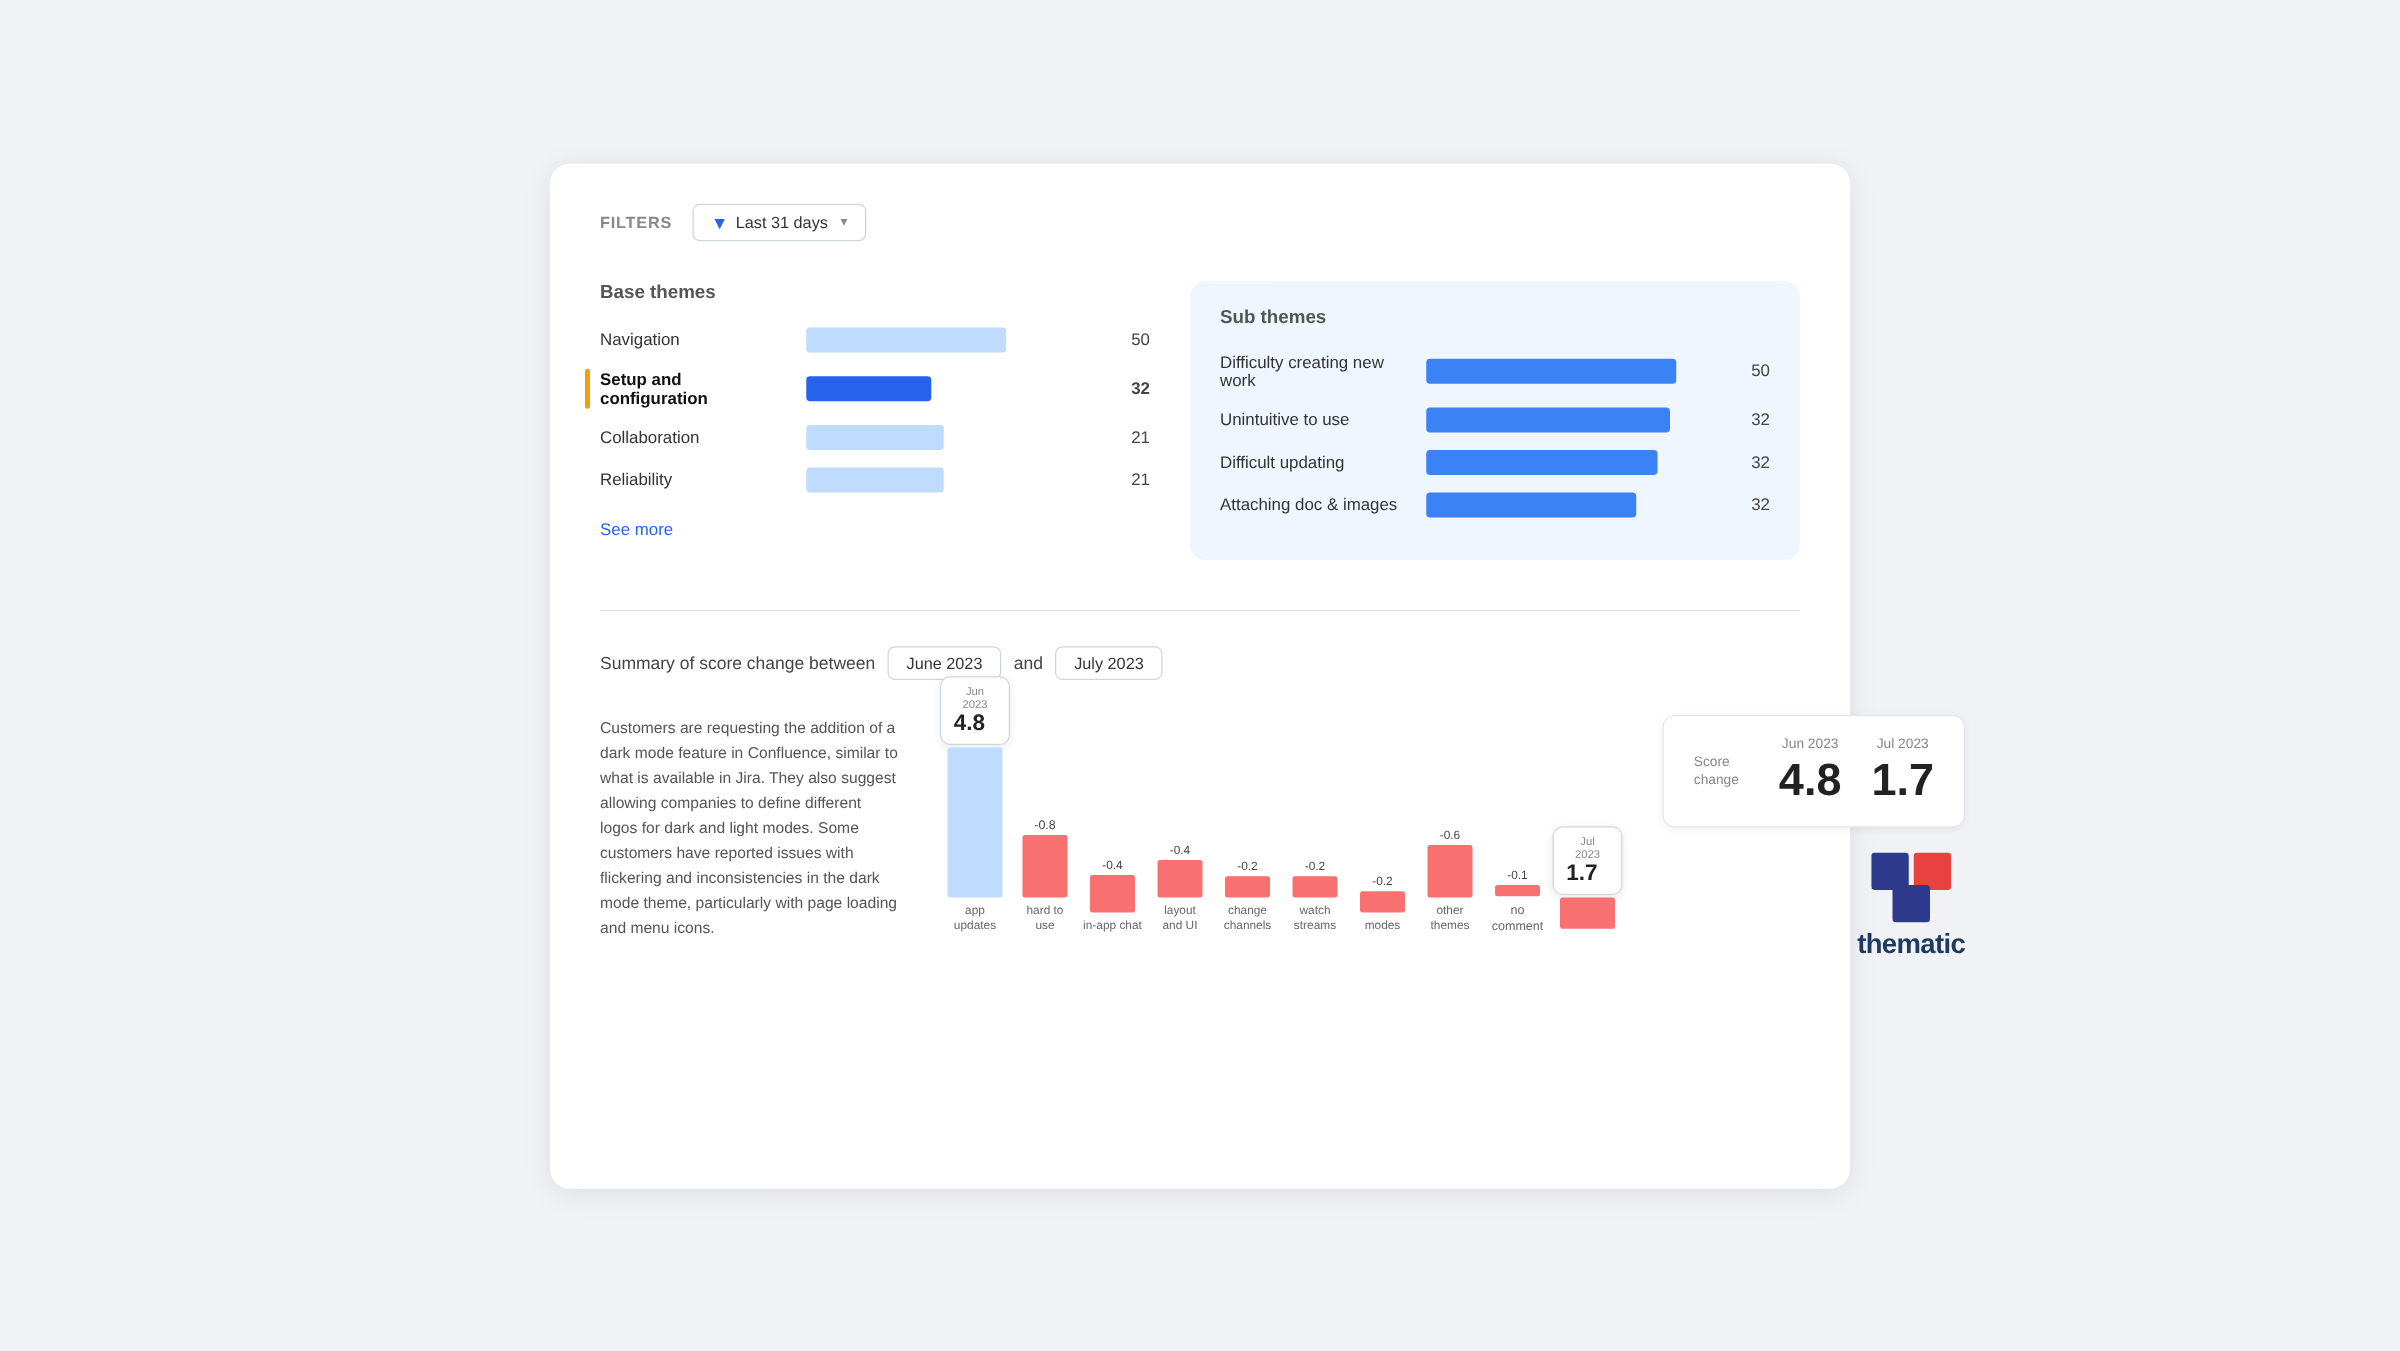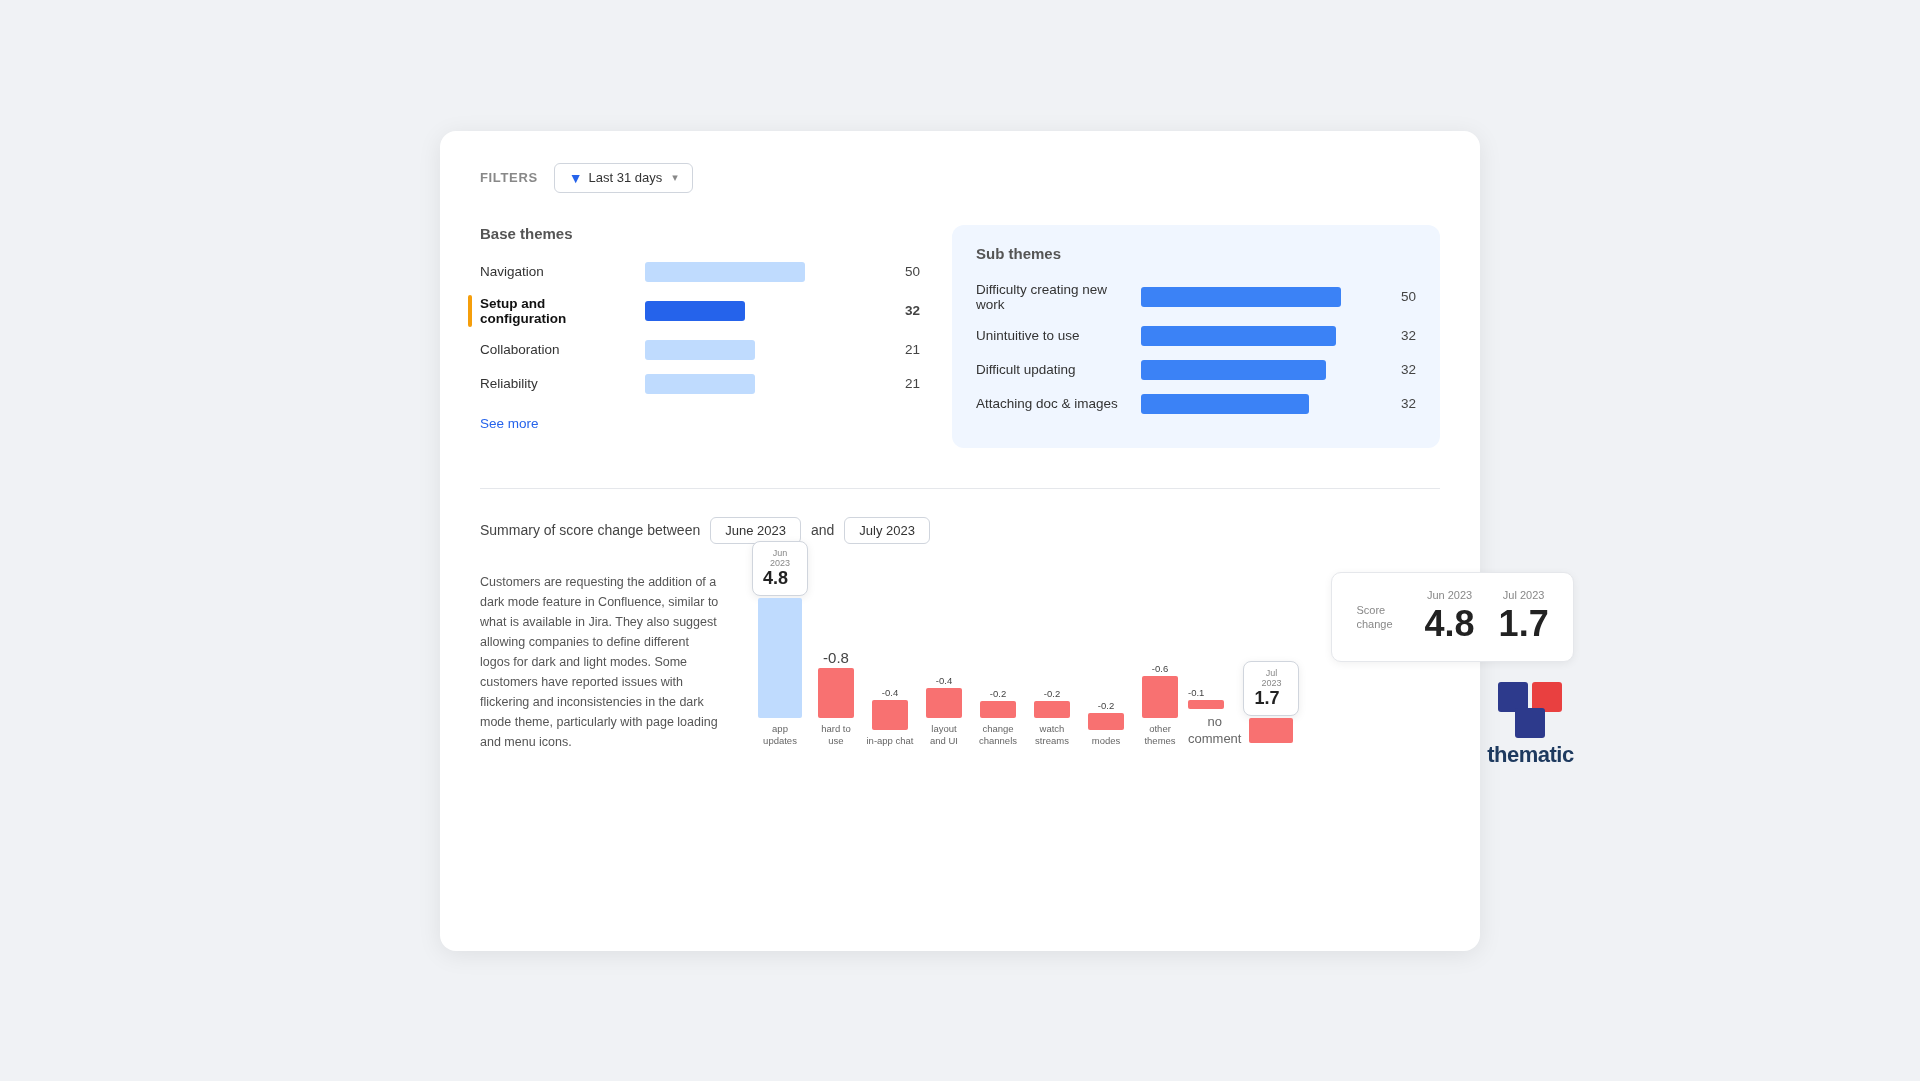--- a/index.html
+++ b/index.html
@@ -310,21 +310,21 @@
             <div style="background:#fff;border:1.5px solid #d0d5dd;border-radius:8px;padding:6px 10px;font-size:18px;font-weight:800;color:#222;box-shadow:0 2px 8px rgba(0,0,0,0.08);margin-bottom:2px;">
               <div style="font-size:9px;color:#888;font-weight:400;text-align:center;">Jun 2023</div>
               <div>4.8</div>
             </div>
             <div style="width:44px;height:120px;background:#bfdbfe;border-radius:2px;"></div>
             <div style="font-size:9.5px;color:#666;text-align:center;margin-top:5px;line-height:1.3;">app<br>updates</div>
           </div>
 
           <div style="display:flex;flex-direction:column;align-items:center;min-width:52px;">
             <div style="height:53px;"></div>
-            <div style="font-size:15px;color:#444;margin-bottom:2px;">-0.8</div>
+            <div style="font-size:10px;color:#444;margin-bottom:2px;">-0.8</div>
             <div style="width:36px;height:50px;background:#f87171;border-radius:2px;"></div>
             <div style="font-size:9.5px;color:#666;text-align:center;margin-top:5px;line-height:1.3;">hard to<br>use</div>
           </div>
 
           <div style="display:flex;flex-direction:column;align-items:center;min-width:52px;">
             <div style="height:75px;"></div>
             <div style="font-size:9.5px;color:#444;margin-bottom:2px;">-0.4</div>
             <div style="width:36px;height:30px;background:#f87171;border-radius:2px;"></div>
             <div style="font-size:9.5px;color:#666;text-align:center;margin-top:5px;line-height:1.3;">in-app chat</div>
           </div>
@@ -357,25 +357,25 @@
             <div style="font-size:9.5px;color:#666;text-align:center;margin-top:5px;line-height:1.3;">modes</div>
           </div>
 
           <div style="display:flex;flex-direction:column;align-items:center;min-width:52px;">
             <div style="height:93px;"></div>
             <div style="font-size:9.5px;color:#444;margin-bottom:2px;margin-top:44px;">-0.6</div>
             <div style="width:36px;height:42px;background:#f87171;border-radius:2px;"></div>
             <div style="font-size:9.5px;color:#666;text-align:center;margin-top:5px;line-height:1.3;">other<br>themes</div>
           </div>
 
-          <div style="display:flex;flex-direction:column;min-width:52px;">
+          <div style="display:flex;flex-direction:column;align-items:center;min-width:52px;">
             <div style="height:126px;"></div>
             <div style="font-size:9.5px;color:#444;margin-bottom:2px;">-0.1</div>
             <div style="width:36px;height:9px;background:#f87171;border-radius:2px;"></div>
-            <div style="font-size:13px;color:#666;text-align:center;margin-top:5px;line-height:1.3;">no comment</div>
+            <div style="font-size:10px;color:#666;text-align:center;margin-top:5px;line-height:1.3;">no comment</div>
           </div>
 
           <div style="display:flex;flex-direction:column;align-items:center;min-width:56px;">
             <div style="background:#fff;border:1.5px solid #d0d5dd;border-radius:8px;padding:6px 10px;font-size:18px;font-weight:800;color:#222;box-shadow:0 2px 8px rgba(0,0,0,0.08);margin-bottom:2px;">
               <div style="font-size:9px;color:#888;font-weight:400;text-align:center;">Jul 2023</div>
               <div>1.7</div>
             </div>
             <div style="width:44px;height:25px;background:#f87171;border-radius:2px;"></div>
             <div style="font-size:9.5px;color:#666;text-align:center;margin-top:5px;"></div>
           </div>

